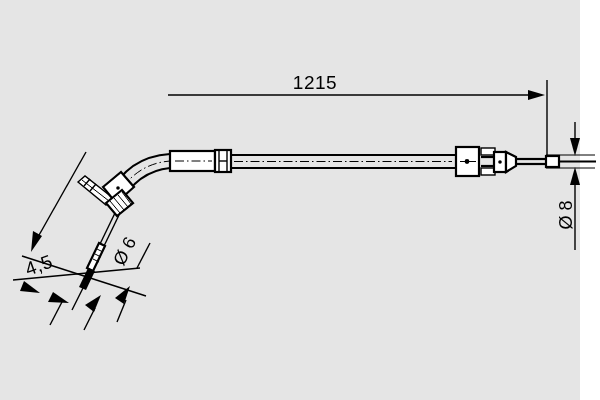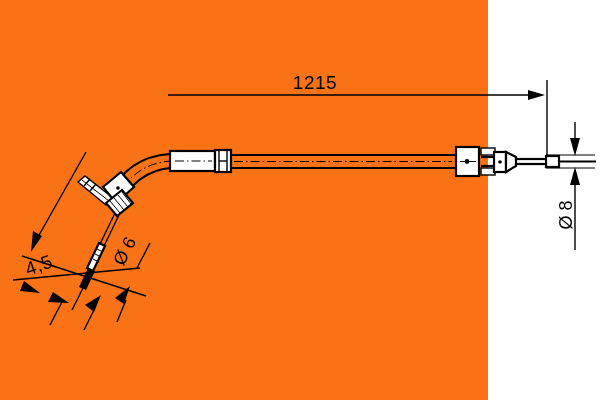--- a/index.html
+++ b/index.html
@@ -8,23 +8,23 @@
     background: #ffffff;
   }
   body {
     width: 600px;
     height: 400px;
     overflow: hidden;
     font-family: "Liberation Sans", sans-serif;
   }
   #drawing-root {
     position: relative;
-    width: 488px;
+    width: 580px;
     height: 400px;
-    background: #f97316;
+    background: #e5e5e5;
   }
   svg#tech-drawing {
     display: block;
     width: 600px;
     height: 400px;
   }
   .ln { stroke: #000000; fill: none; stroke-linecap: butt; }
   .thin { stroke-width: 1; }
   .med { stroke-width: 1.4; }
   .thick { stroke-width: 2.2; }

